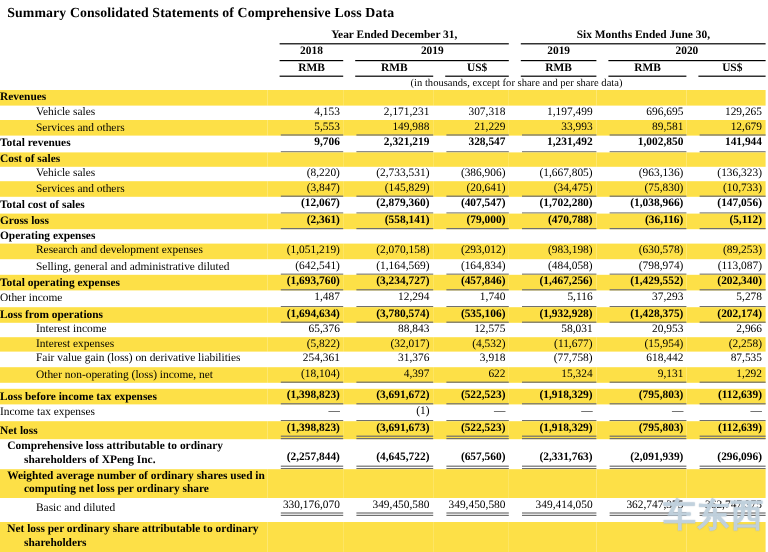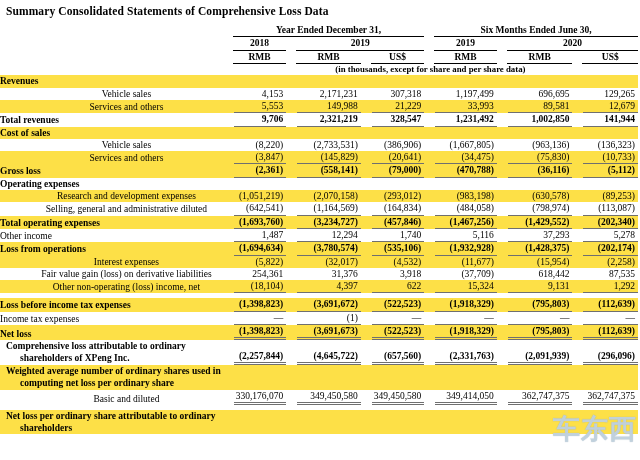--- a/index.html
+++ b/index.html
@@ -34,30 +34,30 @@
   }
   
   thead .hline {
     border-bottom: 1px solid #000;
     text-align: center;
     font-weight: bold;
     margin-left: 10px;
     white-space: nowrap;
   }
   thead .note {
-    font-weight: bold;
+    font-weight: normal;
     font-size: 8.8px;
     line-height: 11.5px;
     white-space: nowrap;
   }
   
   tr.shaded { background: #fde047; }
   tr.bold td { font-weight: bold; }
   td.lbl { padding-left: 6px; white-space: nowrap; }
-  td.lbl.ind { padding-left: 30px; text-align: center; }
+  td.lbl.ind { padding-left: 30px; }
   td.lbl.hang { white-space: normal; padding-left: 20px; text-indent: -14px; line-height: 11.8px; padding-top: 1px; margin-top: 39px; }
   .v {
     margin-left: 11px;
     text-align: right;
     padding-right: 3px;
     min-height: 12.3px;
   }
   tr.u1 .v { border-bottom: 1px solid #6f6f6f; }
   tr.u2 .v { border-bottom: 3px double #6f6f6f; }
   tr.spacer td { height: 5px; line-height: 5px; font-size: 1px; }
@@ -282,20 +282,41 @@
         <td>
           <div class="v">(34,475)</div>
         </td>
         <td>
           <div class="v">(75,830)</div>
         </td>
         <td>
           <div class="v">(10,733)</div>
         </td>
       </tr>
+      <tr class="bold u1">
+        <td class="lbl">Total cost of sales</td>
+        <td>
+          <div class="v">(12,067)</div>
+        </td>
+        <td>
+          <div class="v">(2,879,360)</div>
+        </td>
+        <td>
+          <div class="v">(407,547)</div>
+        </td>
+        <td>
+          <div class="v">(1,702,280)</div>
+        </td>
+        <td>
+          <div class="v">(1,038,966)</div>
+        </td>
+        <td>
+          <div class="v">(147,056)</div>
+        </td>
+      </tr>
       <tr class="shaded bold u1">
         <td class="lbl">Gross loss</td>
         <td>
           <div class="v">(2,361)</div>
         </td>
         <td>
           <div class="v">(558,141)</div>
         </td>
         <td>
           <div class="v">(79,000)</div>
@@ -429,20 +450,41 @@
         <td>
           <div class="v">(1,932,928)</div>
         </td>
         <td>
           <div class="v">(1,428,375)</div>
         </td>
         <td>
           <div class="v">(202,174)</div>
         </td>
       </tr>
+      <tr class="">
+        <td class="lbl ind">Interest income</td>
+        <td>
+          <div class="v">65,376</div>
+        </td>
+        <td>
+          <div class="v">88,843</div>
+        </td>
+        <td>
+          <div class="v">12,575</div>
+        </td>
+        <td>
+          <div class="v">58,031</div>
+        </td>
+        <td>
+          <div class="v">20,953</div>
+        </td>
+        <td>
+          <div class="v">2,966</div>
+        </td>
+      </tr>
       <tr class="shaded">
         <td class="lbl ind">Interest expenses</td>
         <td>
           <div class="v">(5,822)</div>
         </td>
         <td>
           <div class="v">(32,017)</div>
         </td>
         <td>
           <div class="v">(4,532)</div>
@@ -462,21 +504,21 @@
         <td>
           <div class="v">254,361</div>
         </td>
         <td>
           <div class="v">31,376</div>
         </td>
         <td>
           <div class="v">3,918</div>
         </td>
         <td>
-          <div class="v">(37,709)</div>
+          <div class="v">(77,758)</div>
         </td>
         <td>
           <div class="v">618,442</div>
         </td>
         <td>
           <div class="v">87,535</div>
         </td>
       </tr>
       <tr class="shaded u1">
         <td class="lbl ind">Other non-operating (loss) income, net</td>

